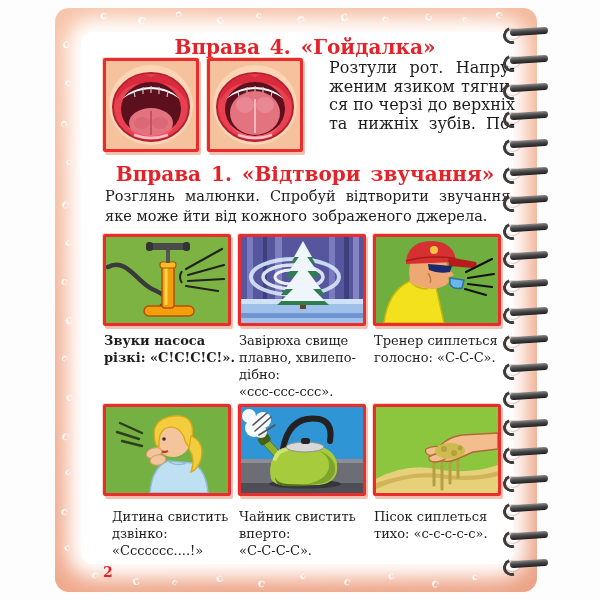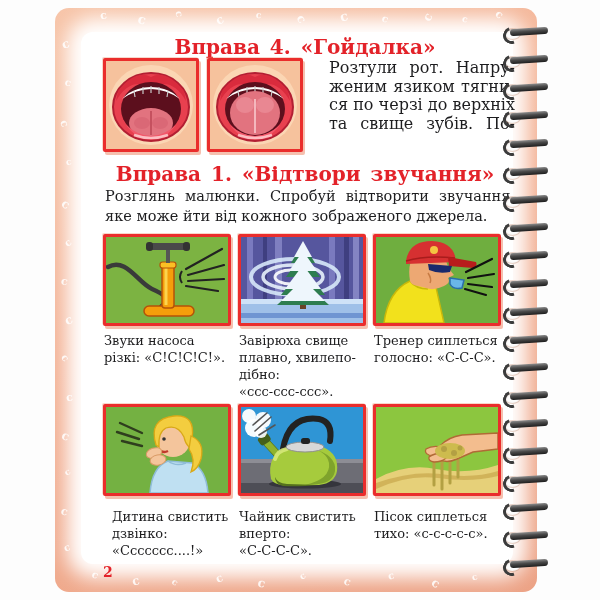--- a/index.html
+++ b/index.html
@@ -104,21 +104,21 @@
         <path d="M45,38 L45,72" stroke="#f4b7bd" stroke-width="2"></path>
         <path d="M20,64 Q45,86 70,64 Q60,78 45,78 Q30,78 20,64 Z" fill="#f2586a"></path>
         <path d="M28,74 Q45,80 62,74" stroke="#ffd9d9" stroke-width="2.5" fill="none" opacity=".8"></path>
       </svg>
     </div>
 
     <div class="para4">
       <div class="pline just">Розтули рот. Напру-</div>
       <div class="pline just">женим язиком тягни-</div>
       <div class="pline just">ся по черзі до верхніх</div>
-      <div class="pline just">та свище зубів. По-</div>
+      <div class="pline just">та нижніх зубів. По-</div>
     </div>
 
     <div class="ex-title t5" style="color:#e32229;">Вправа 1. «Відтвори звучання»</div>
 
     <div class="para5">
       <div class="pline just">Розглянь малюнки. Спробуй відтворити звучання,</div>
       <div class="pline">яке може йти від кожного зображеного джерела.</div>
     </div>
 
     <div class="fig" style="left:48px;top:226px;">
@@ -231,21 +231,21 @@
         <path d="M122,26 L86,28 Q72,30 64,39 Q58,46 63,52 Q70,57 81,52 L97,45 L122,42 Z" fill="#f3bd8e" stroke="#b06a35" stroke-width="1.5"></path>
         <path d="M66,40 Q56,38 50,42 Q48,46 53,48 Q60,50 66,46 Z" fill="#f3bd8e" stroke="#b06a35" stroke-width="1.3"></path>
         <path d="M68,46 Q58,46 53,50 Q52,54 58,55 Q66,55 70,51 Z" fill="#f3bd8e" stroke="#b06a35" stroke-width="1.3"></path>
         <ellipse cx="74" cy="44" rx="15" ry="8" fill="#cdbb4e"></ellipse>
         <circle cx="68" cy="42" r="3" fill="#b3a043"></circle>
         <circle cx="78" cy="46" r="3" fill="#b3a043"></circle>
         <circle cx="84" cy="41" r="2.5" fill="#b3a043"></circle>
       </svg>
     </div>
 
-    <div class="caption" style="left:49px;top:324px;">Звуки насоса
+    <div class="caption" style="left:49px;top:324px;font-weight:bold;">Звуки насоса
 різкі: «С!С!С!С!».</div>
     <div class="caption" style="left:184px;top:324px;">Завірюха свище
 плавно, хвилепо-
 дібно:
 «ссс-ссс-ссс».</div>
     <div class="caption" style="left:319px;top:324px;">Тренер сиплеться
 голосно: «С-С-С».</div>
     <div class="caption" style="left:49px;top:500px;margin-left:8px;">Дитина свистить
 дзвінко:
 «Ссссссс....!»</div>

